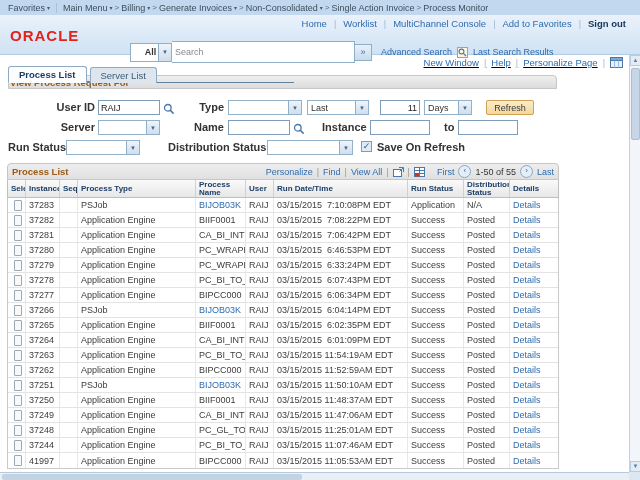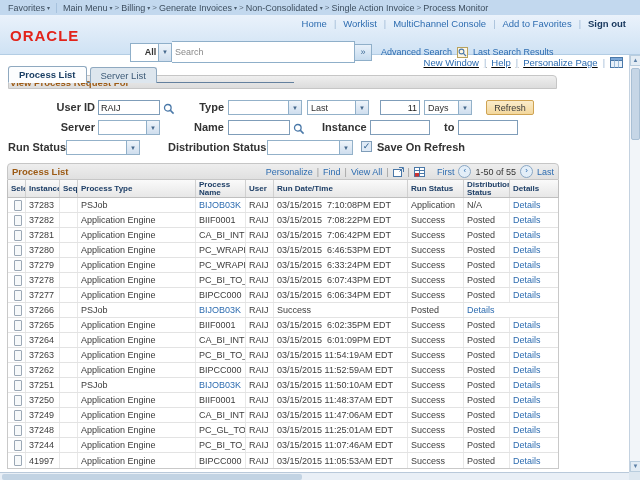--- a/index.html
+++ b/index.html
@@ -440,20 +440,21 @@
       <div class="td">
           <span class="cb"></span>
         </div>
       <div class="td">37266</div>
       <div class="td"></div>
       <div class="td">PSJob</div>
       <div class="td">
           <span class="link">BIJOB03K</span>
         </div>
       <div class="td">RAIJ</div>
+      <div class="td dt">03/15/2015  6:04:14PM EDT</div>
       <div class="td">Success</div>
       <div class="td">Posted</div>
       <div class="td">
           <span class="link">Details</span>
         </div>
     </div>
 
     <div class="tr">
       <div class="td">
           <span class="cb"></span>

